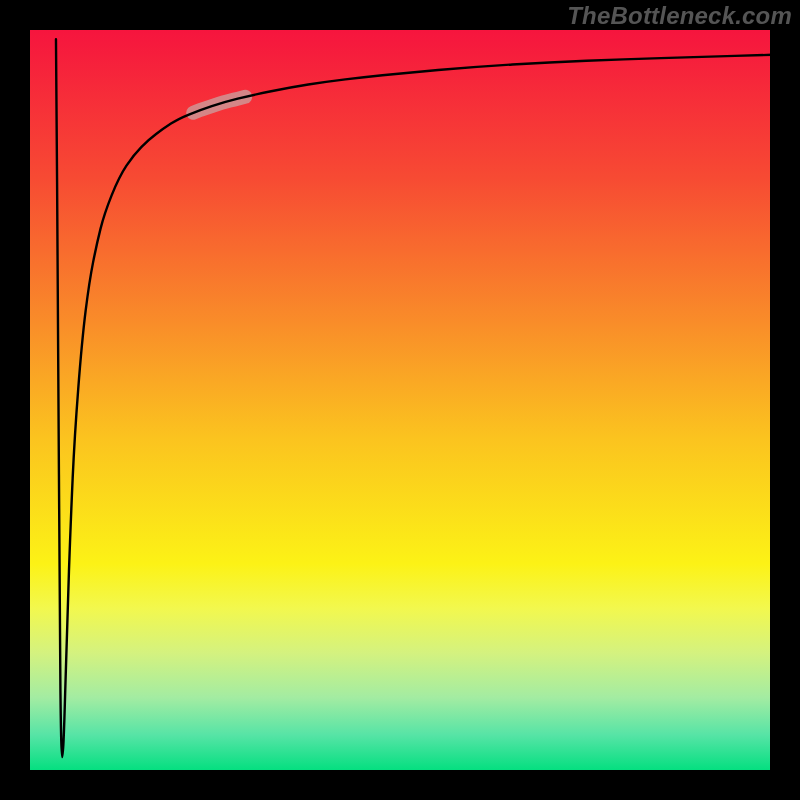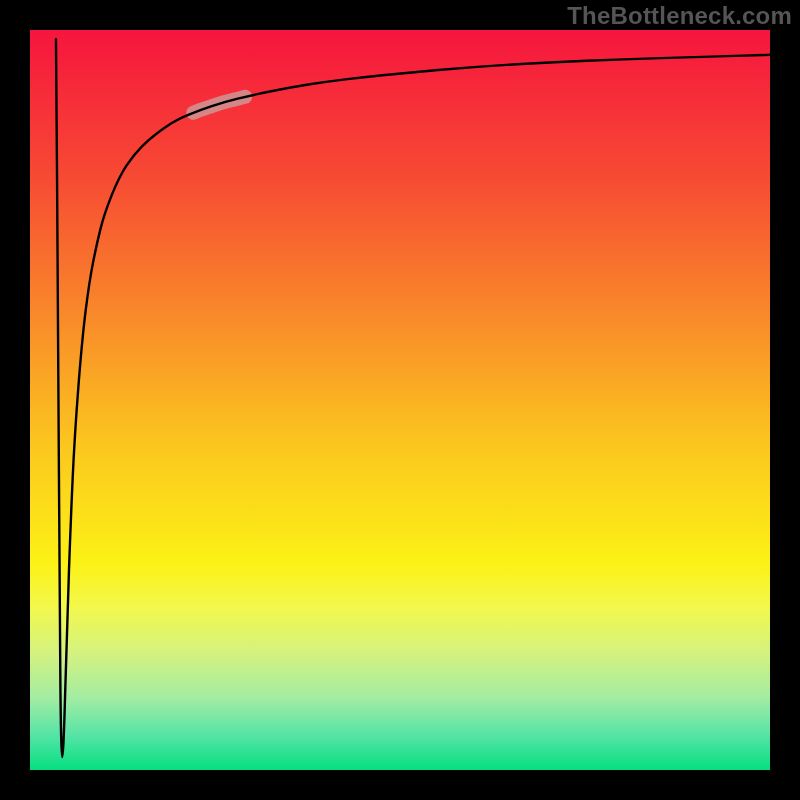--- a/index.html
+++ b/index.html
@@ -19,20 +19,21 @@
   .watermark {
     position: absolute;
     top: 2px;
     right: 8px;
     font-size: 24px;
     font-weight: 600;
     color: #555;
     letter-spacing: 0.2px;
     z-index: 10;
     user-select: none;
+    font-style: italic;
   }
   svg.chart-svg {
     display: block;
     width: 800px;
     height: 800px;
   }
 </style>
 </head>
 <body>
 

